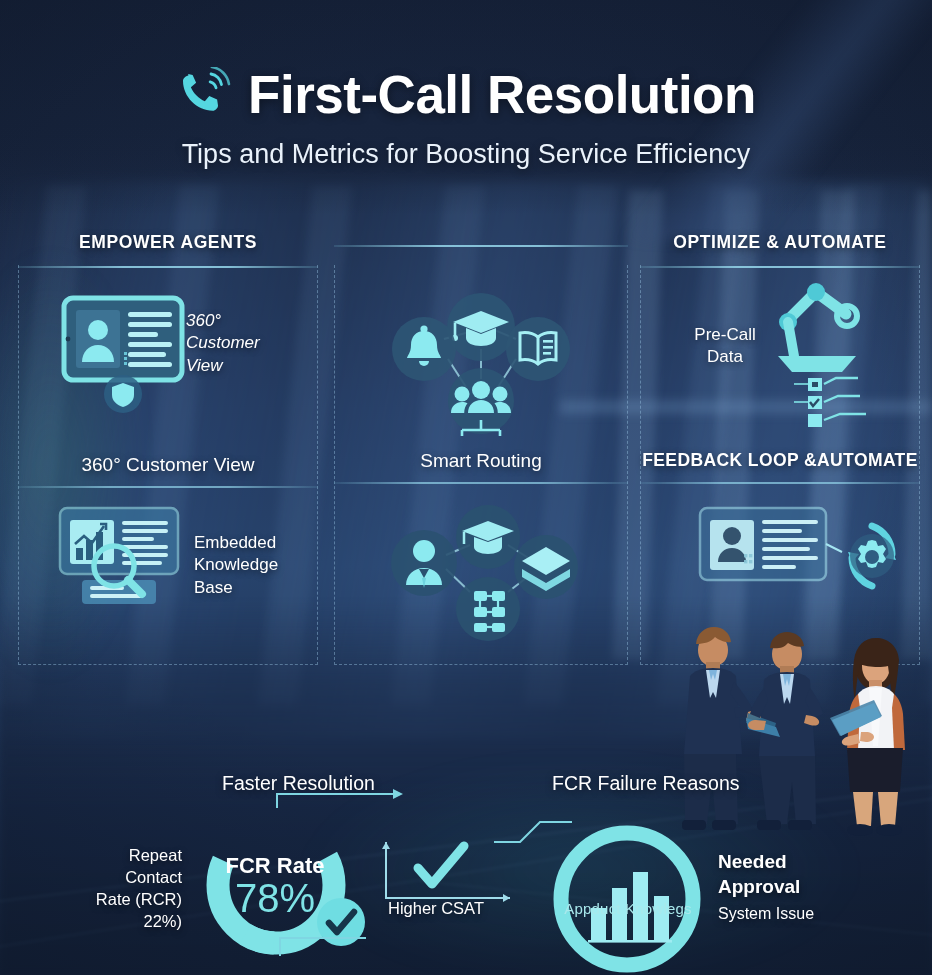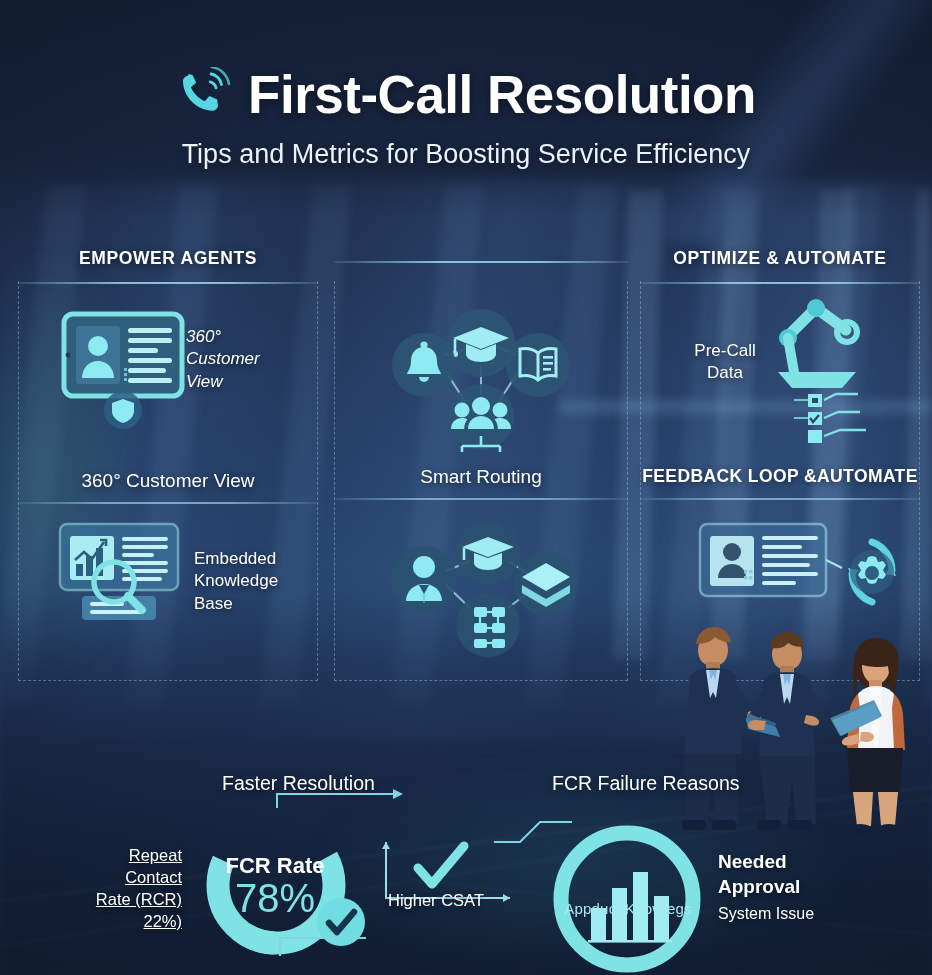--- a/index.html
+++ b/index.html
@@ -87,21 +87,21 @@
   h1.title{
     font-size:53px; font-weight:bold; letter-spacing:-0.5px; color:#ffffff;
     text-shadow:0 2px 10px rgba(0,0,0,.45);
   }
   .subtitle{
     margin-top:14px; font-size:27px; color:#eaf2fb; font-weight:400;
     text-shadow:0 2px 8px rgba(0,0,0,.45);
   }
 
   
-  .cols{ position:absolute; left:0; top:248px; width:850px; height:440px; z-index:5;}
+  .cols{ position:absolute; left:0; top:232px; width:850px; height:440px; z-index:5;}
   .col{ position:absolute; top:0; }
   .col-head{
     text-align:center; font-size:17.5px; font-weight:bold; letter-spacing:.6px; color:#fff;
     text-shadow:0 2px 7px rgba(0,0,0,.5);
   }
   .col-rule{
     height:2px; margin-top:13px;
     background:linear-gradient(90deg, rgba(125,205,225,.15), rgba(150,215,235,.85) 35%, rgba(150,215,235,.85) 70%, rgba(125,205,225,.15));
   }
   .panel{
@@ -128,21 +128,21 @@
 
   
   .metrics{ position:absolute; left:0; top:760px; width:808px; height:215px; z-index:6;}
   .m-title{
     position:absolute; font-size:19.5px; color:#fff; text-shadow:0 2px 7px rgba(0,0,0,.5);
   }
   .m-text{
     position:absolute; font-size:16.5px; line-height:1.33; color:#fff;
     text-shadow:0 2px 6px rgba(0,0,0,.5);
   }
-  .m-text.r{ text-align:right;text-decoration:underline; }
+  .m-text.r{ text-align:right; }
   .fcr-label{
     position:absolute; width:150px; text-align:center; font-size:22px; font-weight:bold; color:#fff;
   }
   .fcr-value{
     position:absolute; width:150px; text-align:center; font-size:40px; font-weight:normal; color:#7fe3e6;
   }
   .bar-caption{
     position:absolute; width:160px; text-align:center; font-size:15px; color:#a9e9ec;
     letter-spacing:.2px;
   }
@@ -514,21 +514,21 @@
     </svg>
 
     <div style="position:absolute; left:378px; top:80px;">
       <svg width="140" height="70" viewBox="0 0 140 70" fill="none">
         <path d="M8 2 V58 H132" stroke="#9fdcea" stroke-width="2" fill="none"></path>
         <path d="M8 2l-4 7h8z" fill="#9fdcea"></path>
         <path d="M132 58l-7-4v8z" fill="#9fdcea"></path>
         <path d="M40 28l14 16 32-38" stroke="#7fe3e6" stroke-width="9" stroke-linecap="round" stroke-linejoin="round" fill="none"></path>
       </svg>
     </div>
-    <div class="m-text" style="left:388px; top:130px;">Higher CSAT</div>
+    <div class="m-text" style="left:388px; top:138px;">Higher CSAT</div>
 
     <div class="m-title" style="left:552px; top:12px;">FCR Failure Reasons</div>
 
     <svg style="position:absolute; left:494px; top:48px;" width="80" height="36">
       <path d="M0 34 H26 L46 14 H78" stroke="#7fd6e2" stroke-width="2" fill="none"></path>
     </svg>
 
     <div style="position:absolute; left:548px; top:60px;">
       <svg width="158" height="158" viewBox="0 0 158 158" fill="none">
         <circle cx="79" cy="79" r="66" fill="none" stroke="#7fe3e6" stroke-width="15"></circle>

